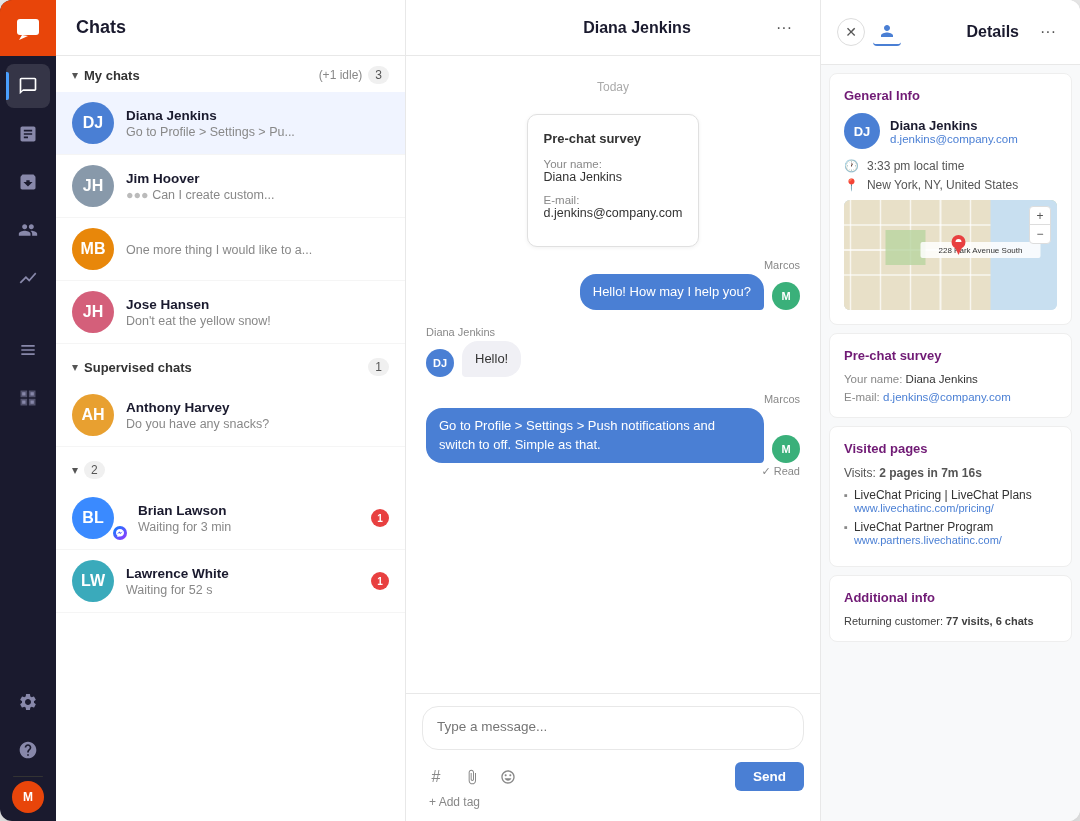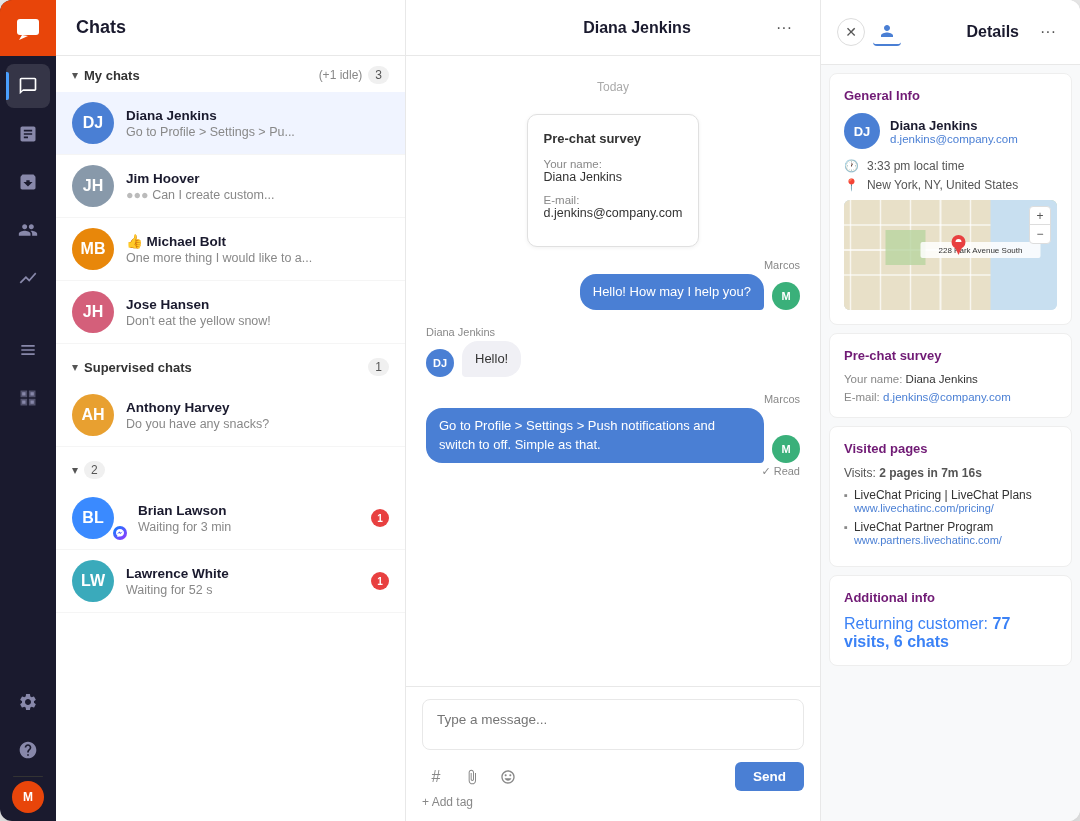--- a/index.html
+++ b/index.html
@@ -335,27 +335,27 @@
 
     
     .chat-input-area {
       border-top: 1px solid #e8e8e8;
       padding: 12px 16px;
       flex-shrink: 0;
     }
     .message-input {
       width: 100%;
       border: 1px solid #e8e8e8;
-      border-radius: 8px;
+      border-radius: 16px;
       padding: 10px 14px;
       font-size: 13.5px;
       color: #aaa;
       outline: none;
       resize: none;
-      height: 51px;
+      height: 44px;
       line-height: 1.5;
       font-family: inherit;
     }
     .input-toolbar {
       display: flex;
       align-items: center;
       margin-top: 8px;
       gap: 8px;
     }
     .input-toolbar .tool-icon {
@@ -377,20 +377,21 @@
       padding: 7px 18px;
       font-size: 13.5px;
       font-weight: 600;
       cursor: pointer;
     }
     .add-tag {
       font-size: 12px;
       color: #888;
       margin-top: 4px;
       cursor: pointer;
+      margin-left: 7px;
     }
 
     
     .details-panel {
       width: 260px;
       background: #f8f9fa;
       border-left: 1px solid #e8e8e8;
       overflow-y: auto;
       flex-shrink: 0;
     }
@@ -495,21 +496,21 @@
     .page-link {
       display: flex;
       align-items: flex-start;
       gap: 6px;
       margin-bottom: 6px;
     }
     .page-icon { color: #888; font-size: 11px; margin-top: 1px; }
     .page-info { }
     .page-title { font-size: 12px; color: #333; }
     .page-url { font-size: 11px; color: #4a7fd4; }
-    .additional-row { font-size: 16px; color: #3b82f6; }
+    .additional-row { font-size: 11px; color: #404040; }
     .additional-row span { font-weight: 600; }
     .close-icon-btn {
       width: 28px;
       height: 28px;
       border-radius: 50%;
       border: 1px solid #ddd;
       display: flex;
       align-items: center;
       justify-content: center;
       cursor: pointer;
@@ -623,21 +624,20 @@
           <div class="chat-name">Jim Hoover</div>
           <div class="chat-preview">
             <span style="color:#bbb;">●●●</span> Can I create custom...
           </div>
         </div>
       </div>
 
       <div class="chat-item">
         <div class="chat-avatar av-orange">MB</div>
         <div class="chat-info">
-          <div class="chat-name">👍 Michael Bolt</div>
           <div class="chat-preview">One more thing I would like to a...</div>
         </div>
       </div>
 
       <div class="chat-item">
         <div class="chat-avatar av-pink">JH</div>
         <div class="chat-info">
           <div class="chat-name">Jose Hansen</div>
           <div class="chat-preview">Don't eat the yellow snow!</div>
         </div>

